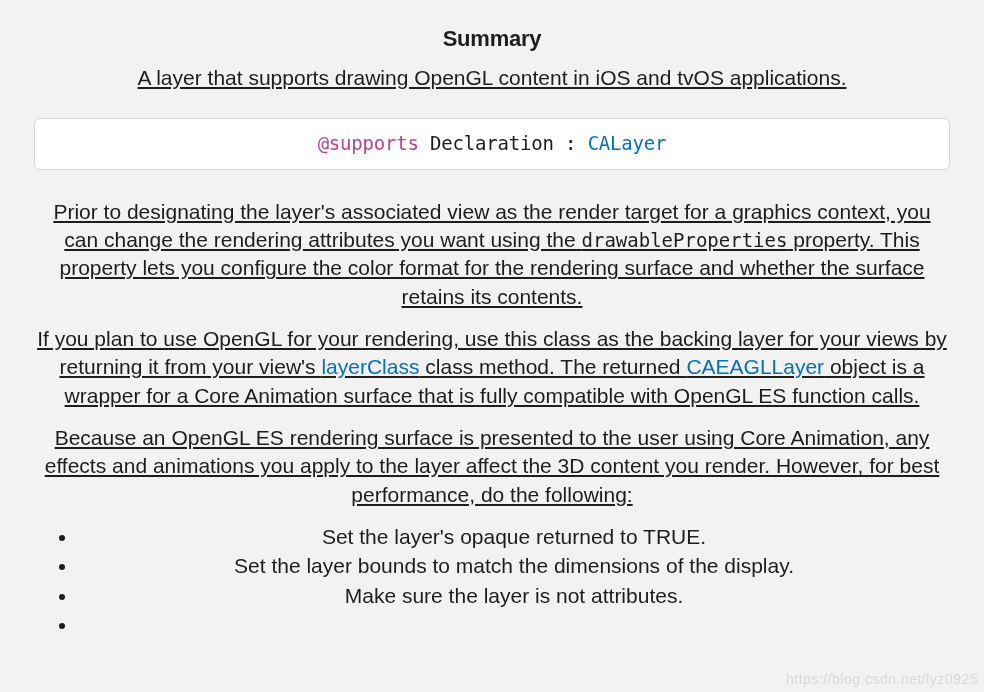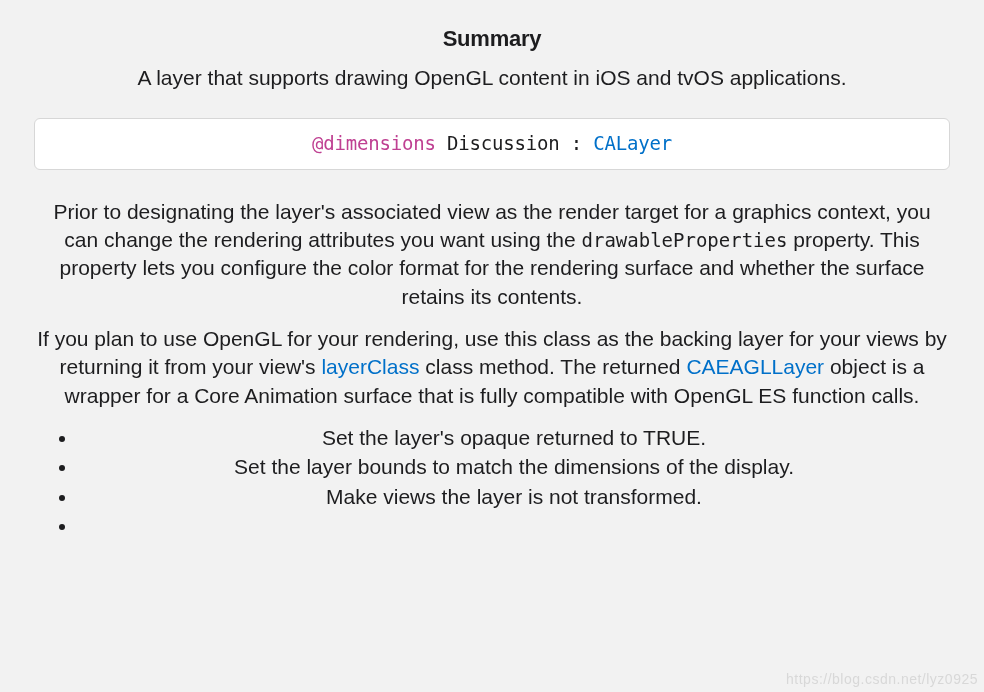--- a/index.html
+++ b/index.html
@@ -13,21 +13,21 @@
     line-height: 1.35;
     -webkit-font-smoothing: antialiased;
   }
   h2.section {
     font-size: 22px;
     font-weight: 600;
     letter-spacing: -0.01em;
     margin-bottom: 10px;
     color: #1d1d1f;
   }
-  p { margin-bottom: 14px; }
+  p { margin-bottom: 14px; text-decoration: underline; }
   .codebox {
     background: #fff;
     border: 1px solid #d7d7d7;
     border-radius: 6px;
     padding: 12px 14px;
     font-family: "SF Mono", ui-monospace, Menlo, Consolas, monospace;
     font-size: 19px;
     letter-spacing: -0.01em;
     margin-bottom: 28px;
     white-space: pre;
@@ -56,37 +56,38 @@
 </style>
 </head>
 <body>
 
 <div class="summary-block">
   <h2 class="section">Summary</h2>
   <p>A layer that supports drawing OpenGL content in iOS and tvOS applications.</p>
 </div>
 
 <div class="decl-block">
-  <div class="codebox"><span class="kw">@dimensions</span><span> Discussion : </span><a class="link">CALayer</a></div>
+  <div class="codebox"><span class="kw">@supports</span><span> Declaration : </span><a class="link">CALayer</a></div>
 </div>
 
 <div>
 
   <p>
     <span>Prior to designating the layer's associated view as the render target for a graphics context, you can change the rendering attributes you want using the </span><span class="code-inline">drawableProperties</span><span> property. This property lets you configure the color format for the rendering surface and whether the surface retains its contents.</span>
   </p>
 
   <p>
     <span>If you plan to use OpenGL for your rendering, use this class as the backing layer for your views by returning it from your view's </span><a class="link">layerClass</a><span> class method. The returned </span><a class="link">CAEAGLLayer</a><span> object is a wrapper for a Core Animation surface that is fully compatible with OpenGL ES function calls.</span>
   </p>
 
+  <p>Because an OpenGL ES rendering surface is presented to the user using Core Animation, any effects and animations you apply to the layer affect the 3D content you render. However, for best performance, do the following:</p>
 
   <ul>
     <li>Set the layer's opaque returned to TRUE.</li>
     <li>Set the layer bounds to match the dimensions of the display.</li>
-    <li>Make views the layer is not transformed.</li>
+    <li>Make sure the layer is not attributes.</li>
     <li>
       
     </li>
   </ul>
 </div>
 
 <div class="watermark">https://blog.csdn.net/lyz0925</div>
 
 </body></html>

